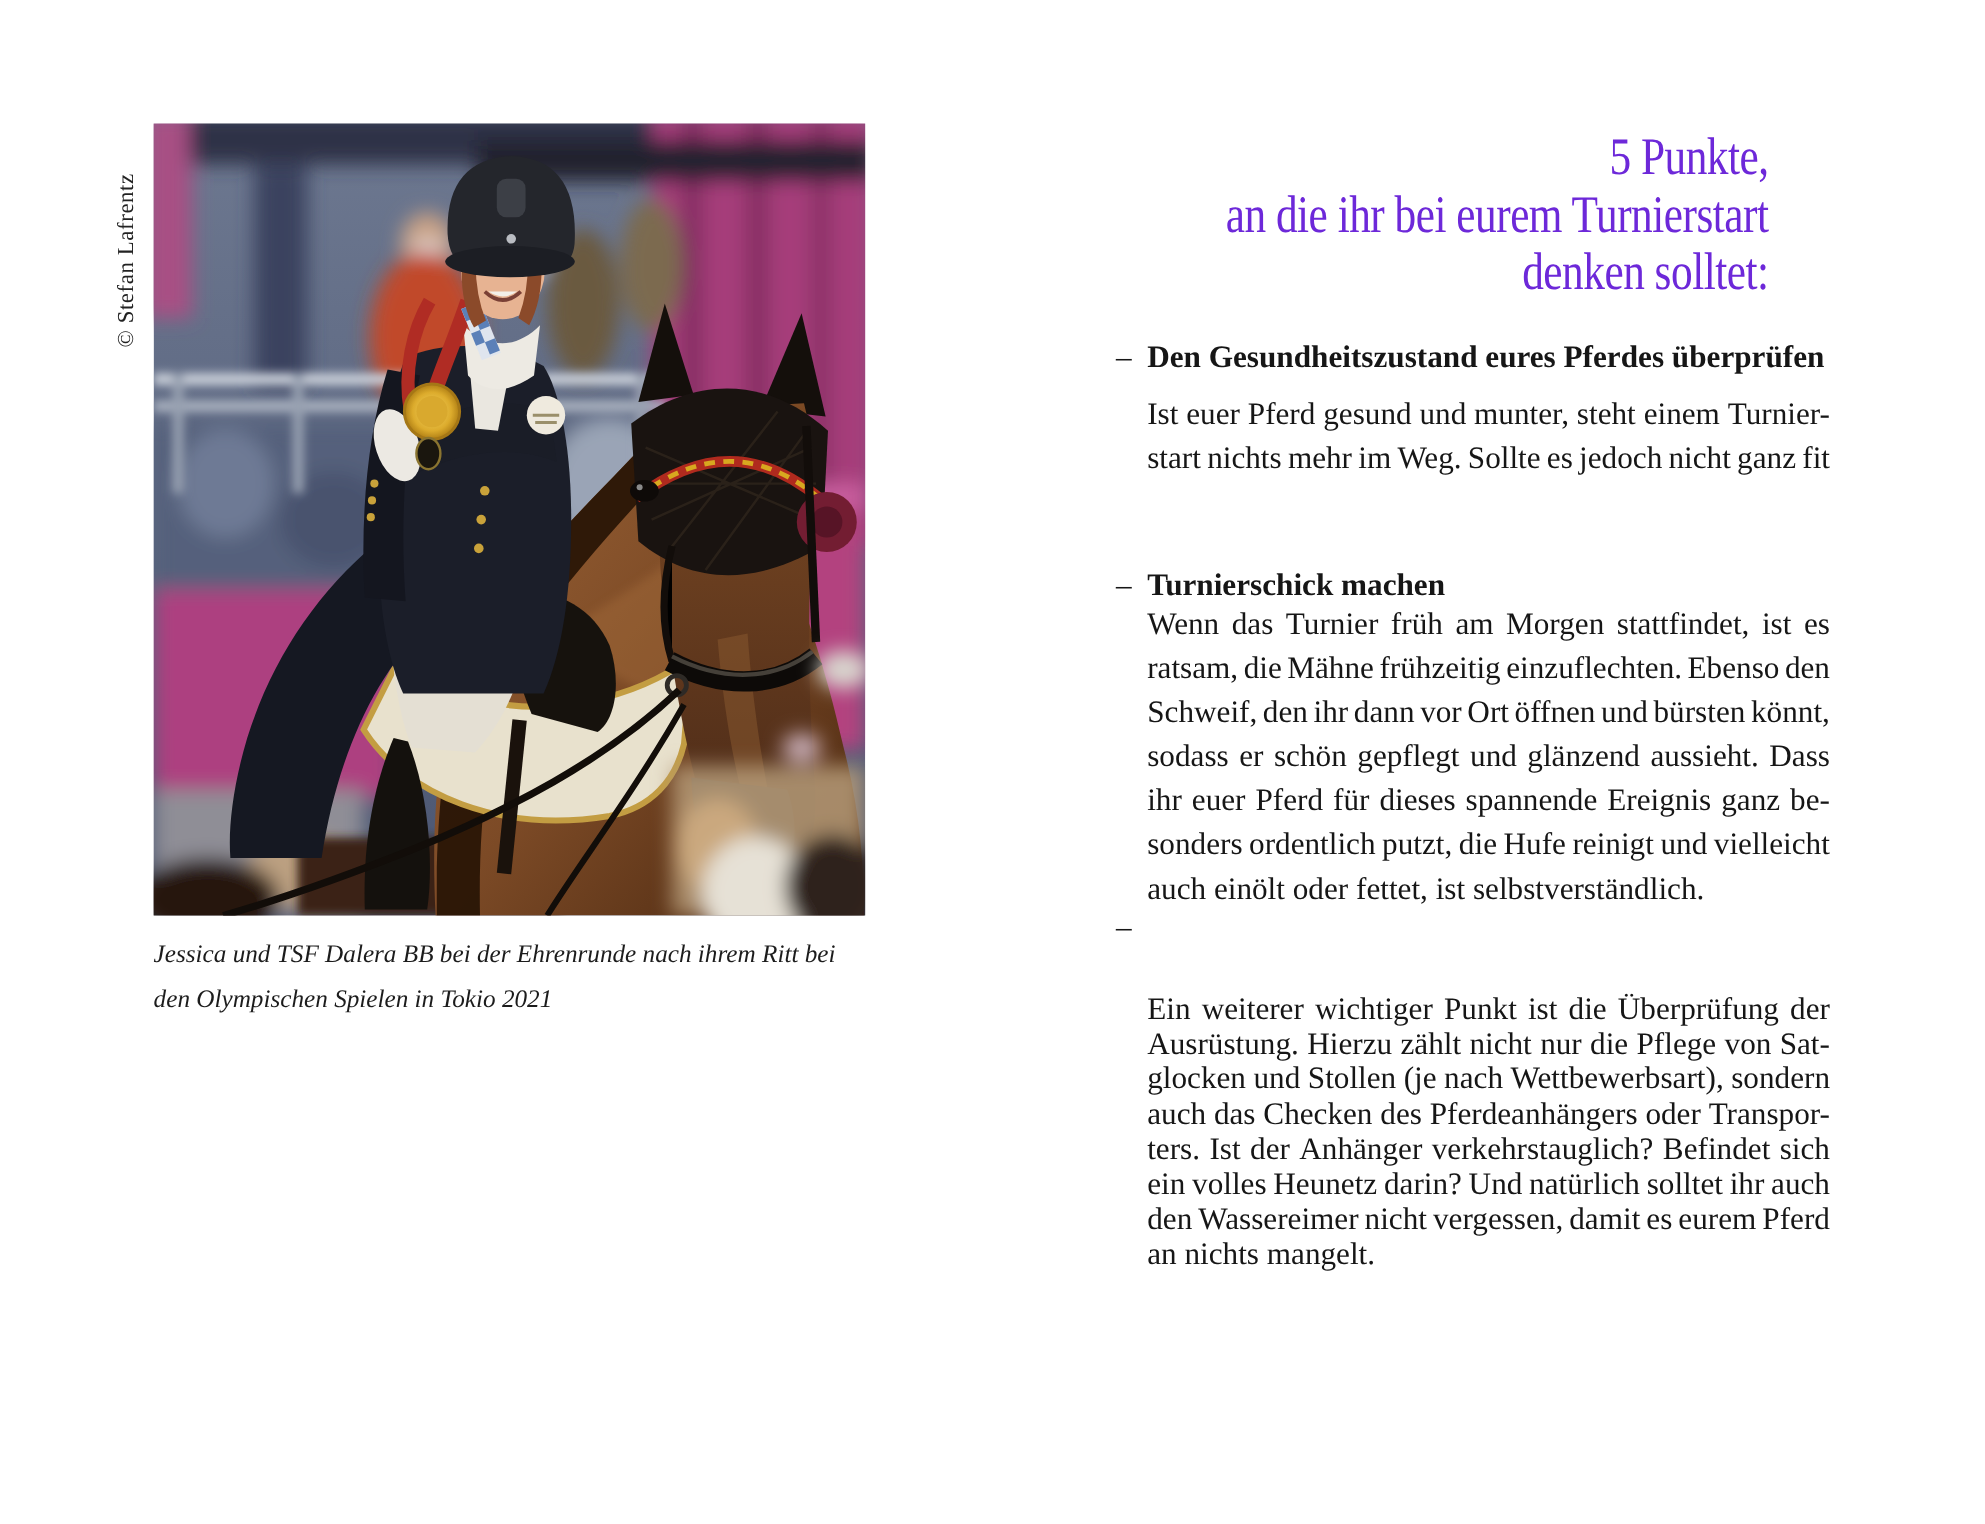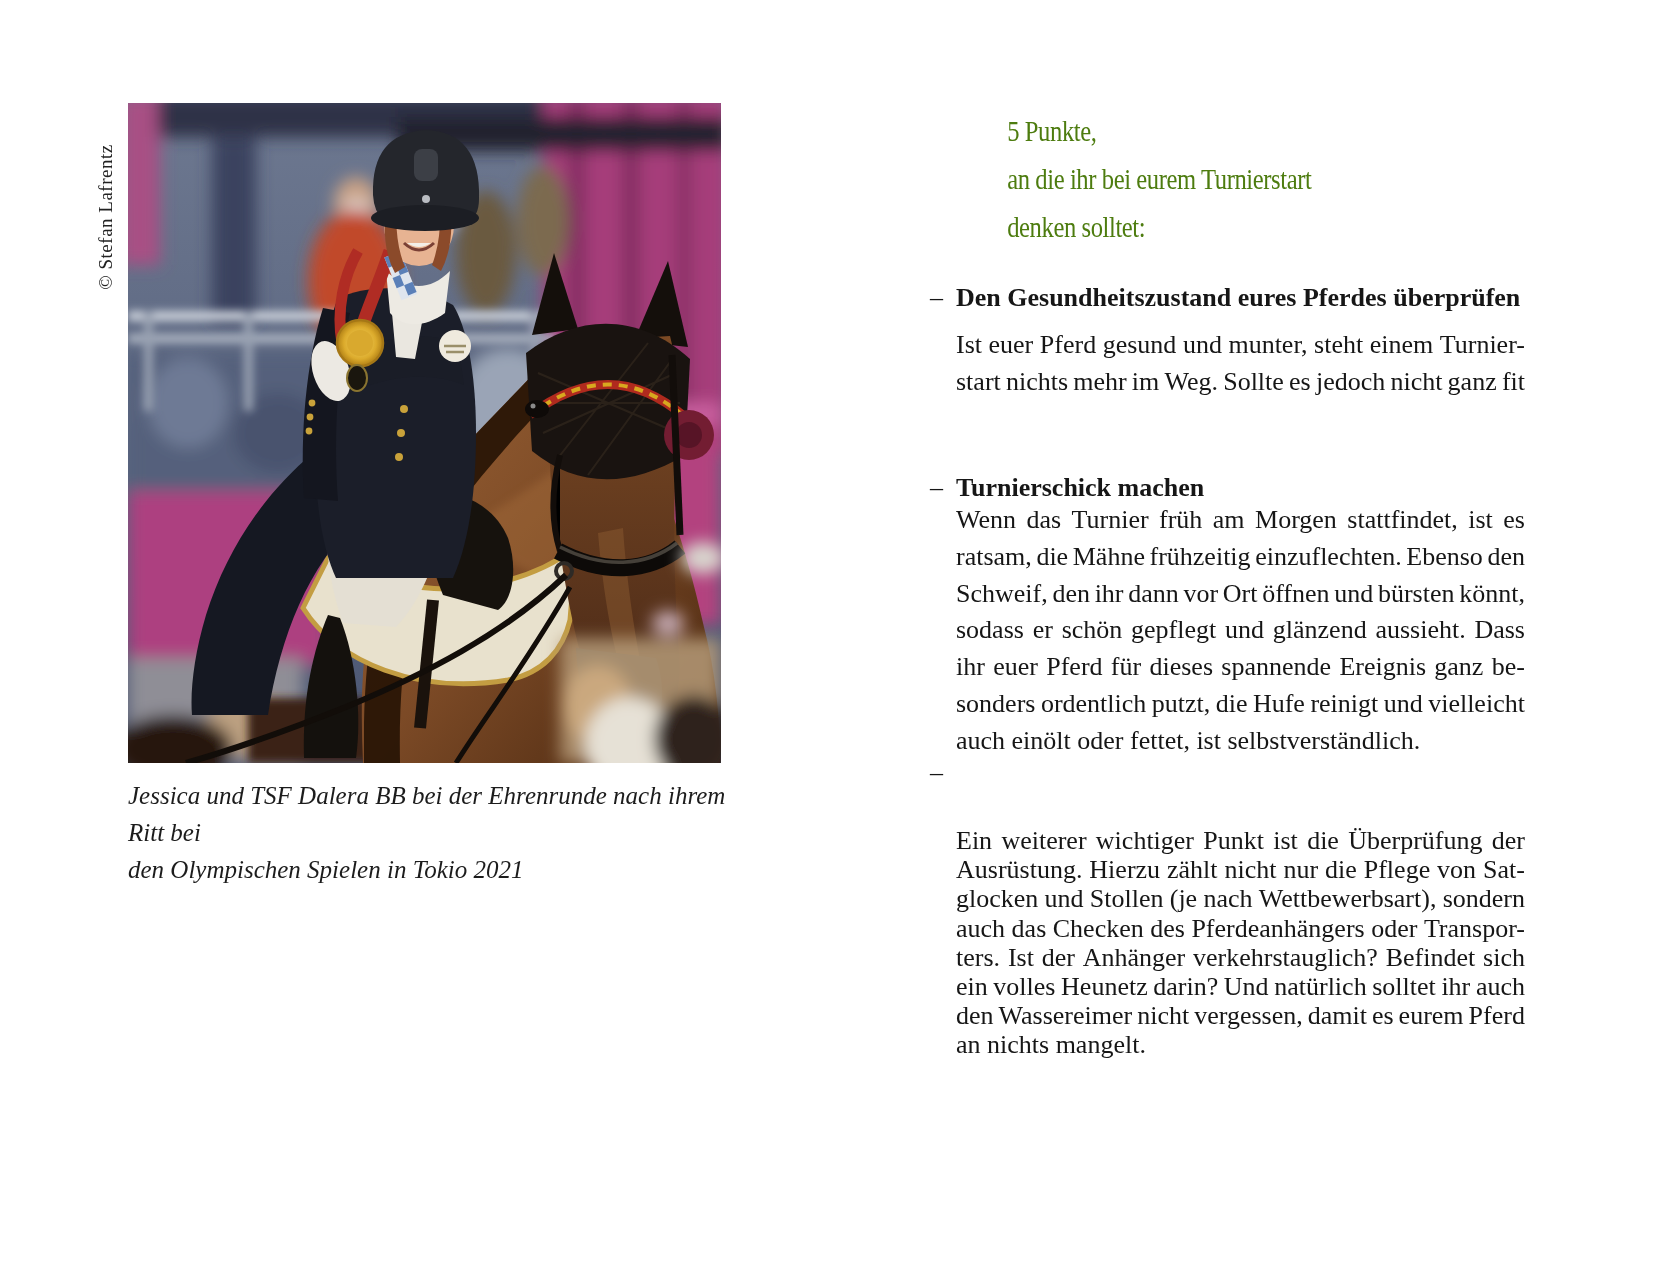--- a/index.html
+++ b/index.html
@@ -6,25 +6,25 @@
   body{width:1654px;height:1270px;position:relative;background:#ffffff;overflow:hidden;
        font-family:"Liberation Serif", serif;color:#161616;}
   .abs{position:absolute;}
 
   
   #credit-wrap{left:95px;top:108px;width:22px;height:218px;}
   #credit-wrap span{position:absolute;top:50%;left:50%;transform:translate(-50%,-50%) rotate(-90deg);
        white-space:nowrap;font-size:19px;letter-spacing:.5px;color:#222;}
   #photo{left:128px;top:103px;width:593px;height:660px;}
   #photo svg{display:block;width:100%;height:100%;}
-  #caption{left:128px;top:777px;width:600px;font-style:italic;font-size:25px;line-height:37px;color:#1c1c1c;}
+  #caption{left:128px;top:777px;width:600px;font-style:italic;font-size:21px;line-height:37px;color:#1c1c1c;}
 
   
-  #title{left:956px;top:107px;width:569px;text-align:left;font-size:30px;line-height:48px;
-         color:#4d7c0f;letter-spacing:-.5px;}
+  #title{left:956px;top:107px;width:569px;text-align:right;font-size:44px;line-height:48px;
+         color:#6d28d9;letter-spacing:-.5px;}
   #title div{transform:scaleX(.82);transform-origin:center;}
   .rcol{left:956px;width:569px;}
   .hrow{font-weight:bold;font-size:26px;line-height:30px;white-space:nowrap;}
   .dash{position:absolute;left:-26px;top:0;font-weight:normal;}
   .para{font-size:26px;}
   .lh37{line-height:36.8px;}
   .lh29{line-height:29.2px;}
   .tline{display:flex;justify-content:space-between;align-items:flex-end;}
   .tline.tlast{display:block;}
   #h1{top:283px;} #p1{top:327px;}

